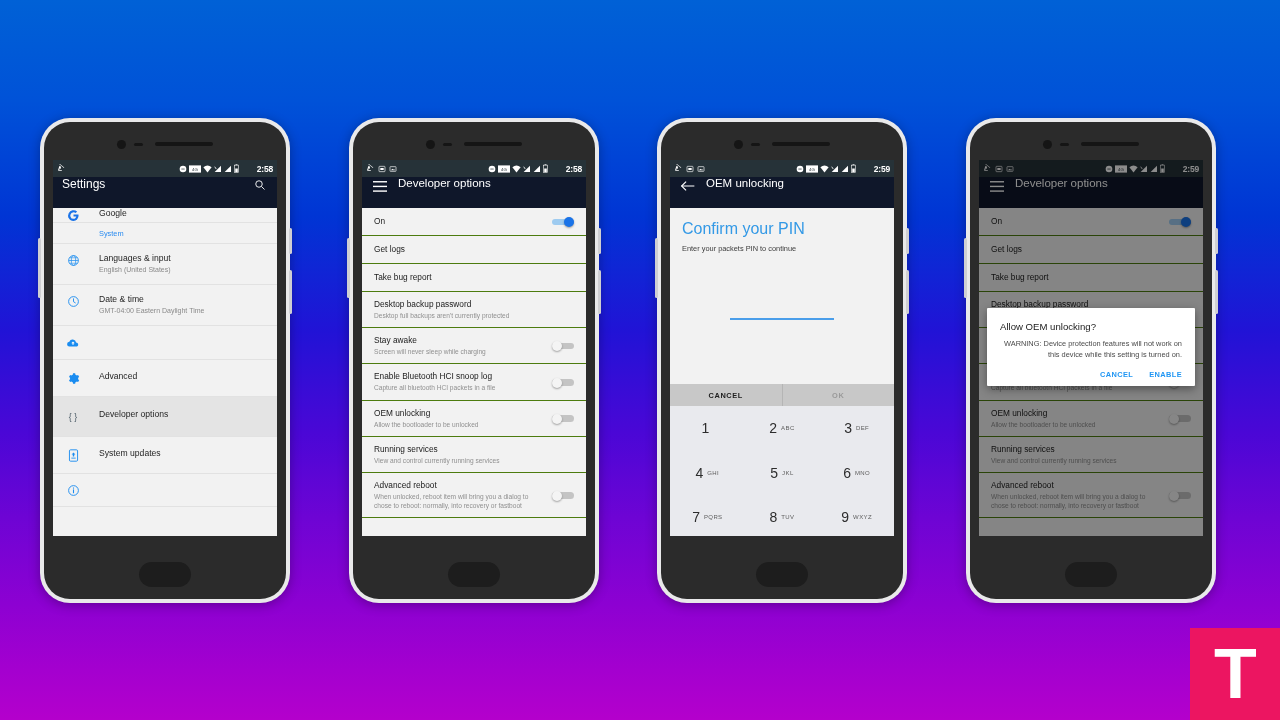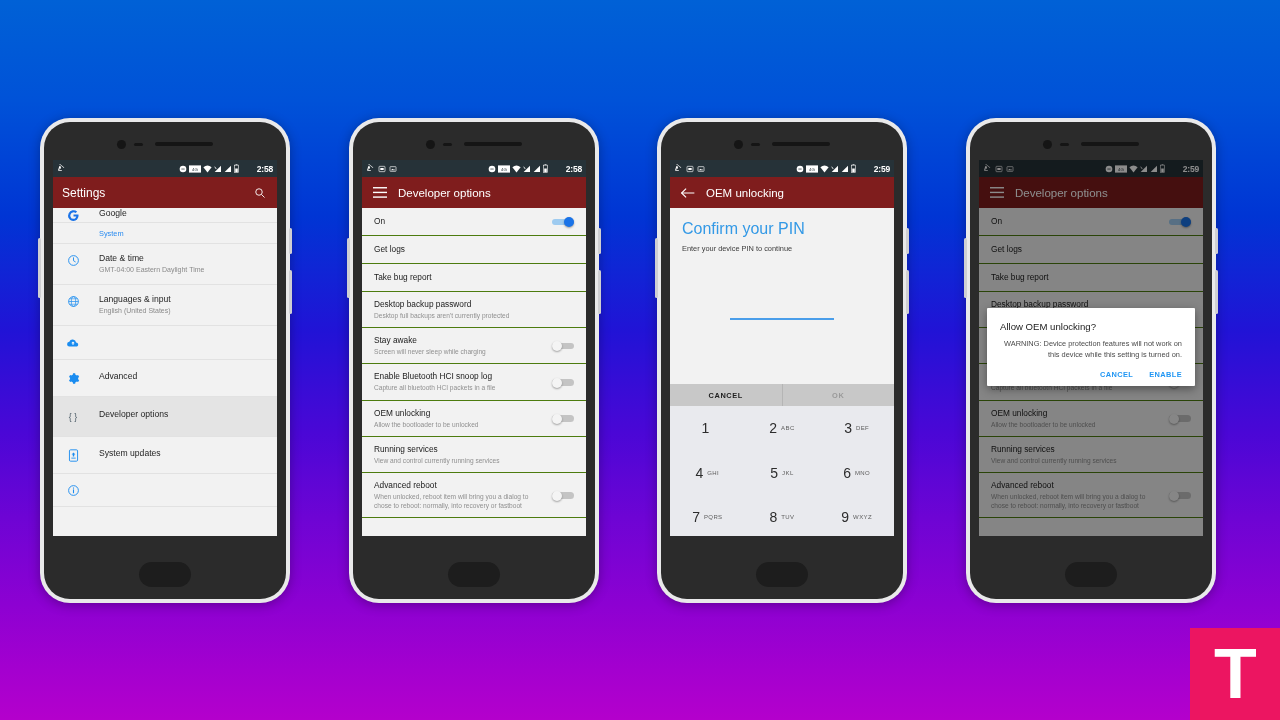--- a/index.html
+++ b/index.html
@@ -70,22 +70,22 @@
     font-size: 8px; color: #fff;
   }
   .sb-left { display: flex; gap: 3px; align-items: center; }
   .sb-right { margin-left: auto; display: flex; gap: 2px; align-items: center; }
   .sb-time { font-size: 8.5px; font-weight: bold; margin-left: 16px; letter-spacing: -.2px; }
   .sbi { display: block; }
 
   
   .appbar {
     height: 31px;
-    background: #7f1d1d;
-    display: flex; align-items: center;
+    background: #0f172a;
+    display: flex; align-items: flex-start;
     padding: 0 9px;
     color: #fff;
   }
   .appbar .title { font-size: 11.5px; font-weight: normal; }
   .appbar .title.big { font-size: 12px; }
   .appbar .lead { width: 18px; height: 18px; margin-right: 9px; flex: 0 0 auto;
                   display:flex; align-items:center; justify-content:center; }
   .appbar .trail { margin-left: auto; width: 16px; height: 16px;
                   display:flex; align-items:center; justify-content:center; }
 
@@ -265,43 +265,43 @@
           <div class="txt">
             <div class="t1">Google</div>
           </div>
         </div>
 
         <div class="sec-head">System</div>
 
         <div class="row">
           <div class="ic">
             <svg width="13" height="13" viewBox="0 0 24 24">
-              <circle cx="12" cy="12" r="9" fill="none" stroke="#1a8cf0" stroke-width="1.7"></circle>
-              <path d="M12 7v5.4l3.3 2" fill="none" stroke="#1a8cf0" stroke-width="1.7" stroke-linecap="round"></path>
-            </svg>
-          </div>
-          <div class="txt">
-            <div class="t1">Date &amp; time</div>
-            <div class="t2">GMT-04:00 Eastern Daylight Time</div>
-          </div>
-        </div>
-
-        <div class="row">
-          <div class="ic">
-            <svg width="13" height="13" viewBox="0 0 24 24">
               <circle cx="12" cy="12" r="9" fill="none" stroke="#1a8cf0" stroke-width="1.6"></circle>
               <ellipse cx="12" cy="12" rx="4" ry="9" fill="none" stroke="#1a8cf0" stroke-width="1.3"></ellipse>
               <line x1="3" y1="12" x2="21" y2="12" stroke="#1a8cf0" stroke-width="1.3"></line>
               <line x1="4.5" y1="7" x2="19.5" y2="7" stroke="#1a8cf0" stroke-width="1.1"></line>
               <line x1="4.5" y1="17" x2="19.5" y2="17" stroke="#1a8cf0" stroke-width="1.1"></line>
             </svg>
           </div>
           <div class="txt">
             <div class="t1">Languages &amp; input</div>
             <div class="t2">English (United States)</div>
+          </div>
+        </div>
+
+        <div class="row">
+          <div class="ic">
+            <svg width="13" height="13" viewBox="0 0 24 24">
+              <circle cx="12" cy="12" r="9" fill="none" stroke="#1a8cf0" stroke-width="1.7"></circle>
+              <path d="M12 7v5.4l3.3 2" fill="none" stroke="#1a8cf0" stroke-width="1.7" stroke-linecap="round"></path>
+            </svg>
+          </div>
+          <div class="txt">
+            <div class="t1">Date &amp; time</div>
+            <div class="t2">GMT-04:00 Eastern Daylight Time</div>
           </div>
         </div>
 
         <div class="row">
           <div class="ic">
             <svg width="14" height="14" viewBox="0 0 24 24">
               <path fill="#1a8cf0" d="M19 18H6a4 4 0 0 1-.3-8 6 6 0 0 1 11.6 1.2A3.6 3.6 0 0 1 19 18z"></path>
               <path fill="#fff" d="M12 9.3l3 3h-2v2.6h-2v-2.6H9z"></path>
             </svg>
           </div>
@@ -564,21 +564,21 @@
           <svg width="14" height="12" viewBox="0 0 22 16">
             <line x1="1" y1="8" x2="21" y2="8" stroke="#fff" stroke-width="1.7"></line>
             <polyline points="8,1 1,8 8,15" fill="none" stroke="#fff" stroke-width="1.7"></polyline>
           </svg>
         </span>
         <span class="title">OEM unlocking</span>
       </div>
 
       <div class="pin-body">
         <div class="pin-head">Confirm your PIN</div>
-        <div class="pin-sub">Enter your device PIN to continue</div>
+        <div class="pin-sub">Enter your packets PIN to continue</div>
         <div class="pin-entry"></div>
 
         <div class="pin-actions">
           <div class="pa">CANCEL</div>
           <div class="sep"></div>
           <div class="pa dim">OK</div>
         </div>
 
         <div class="keypad">
           <div class="key">

